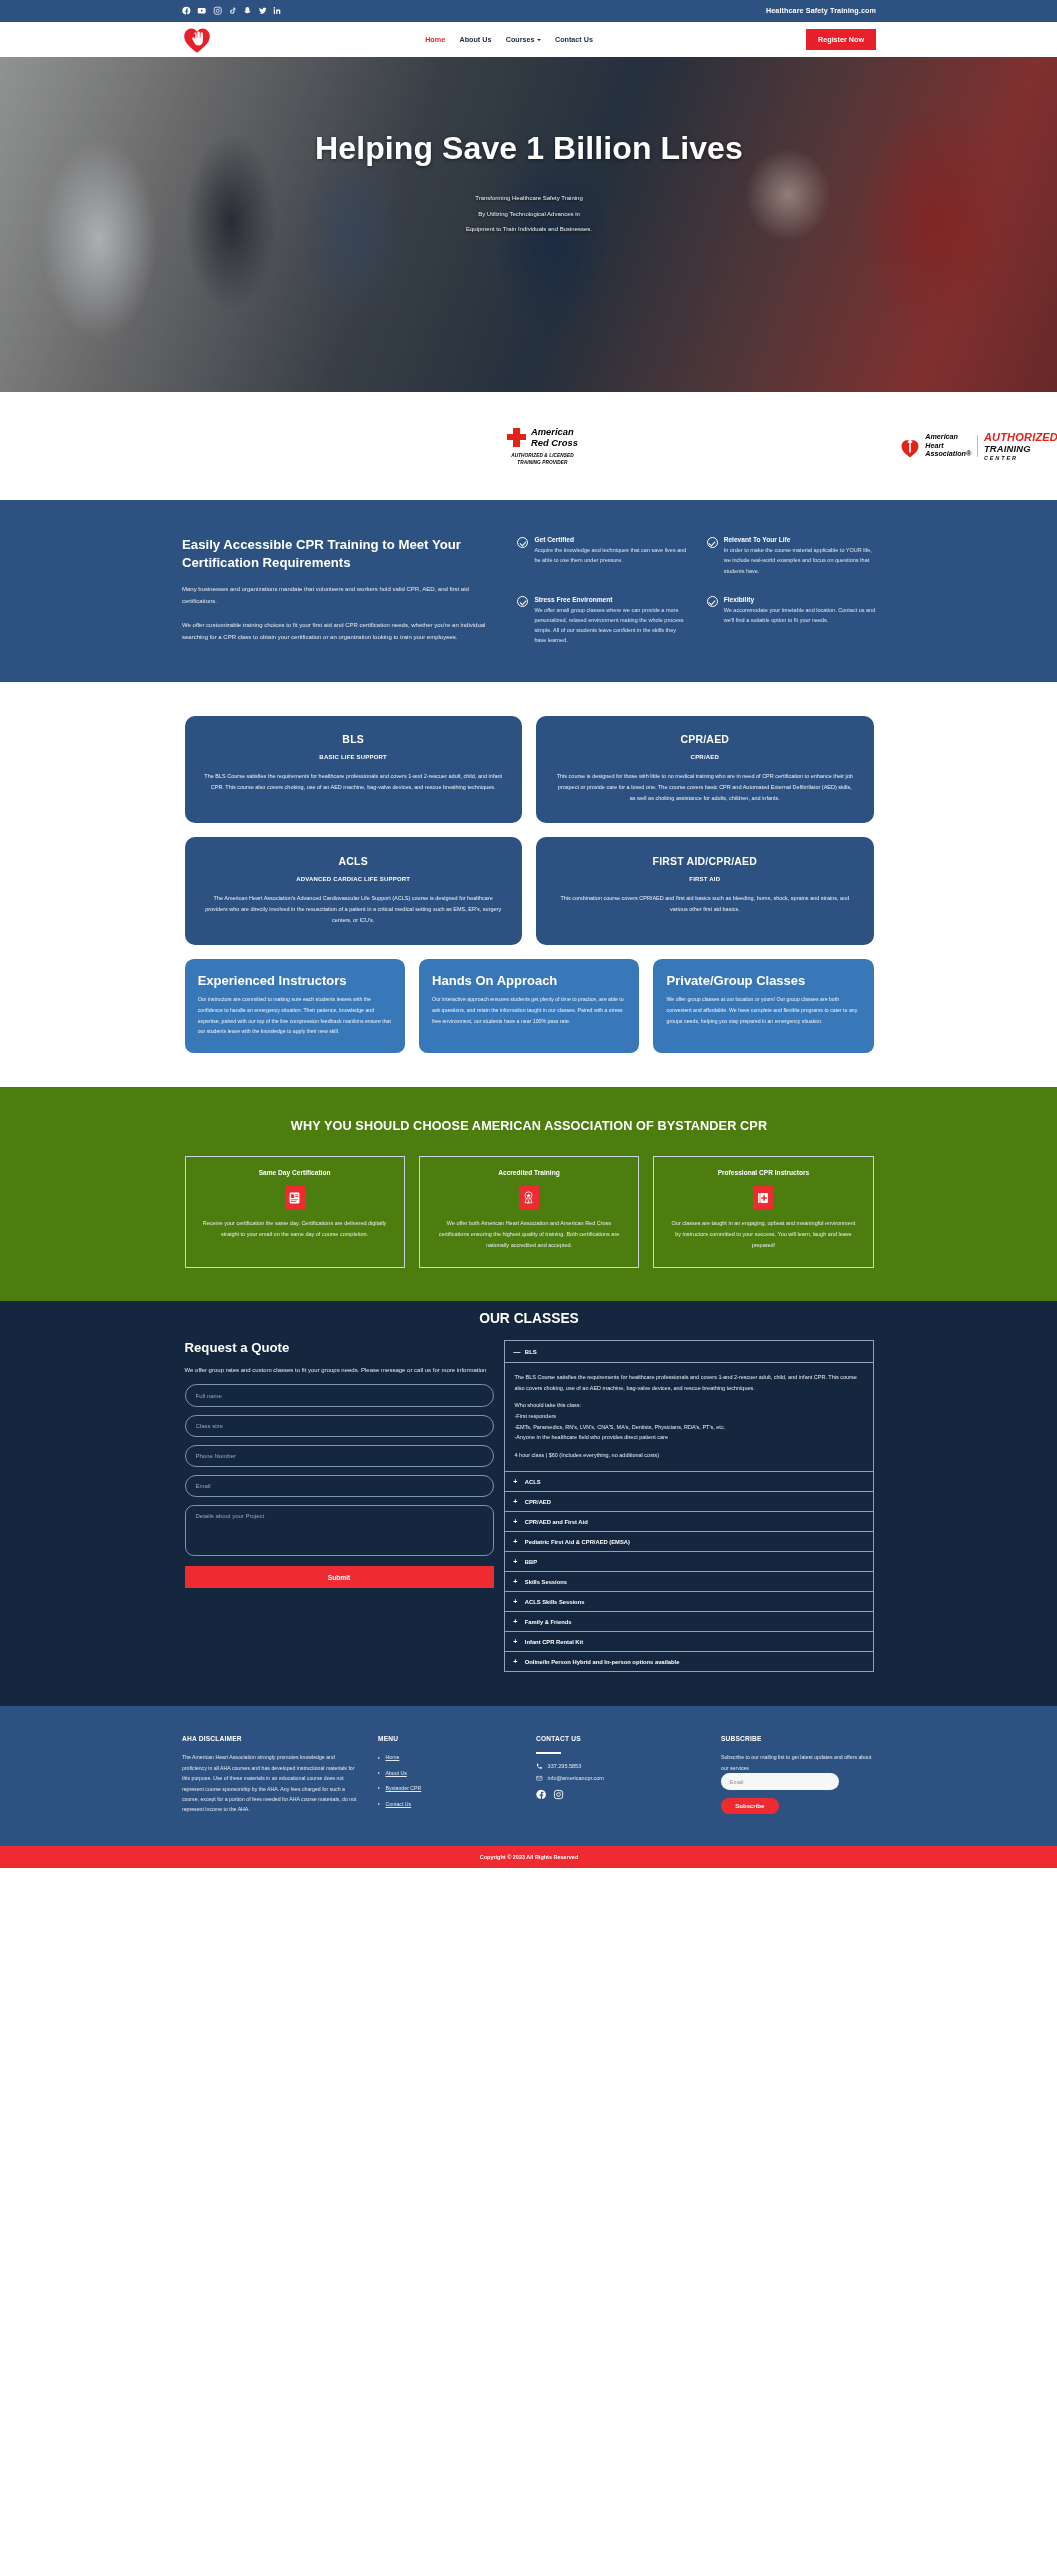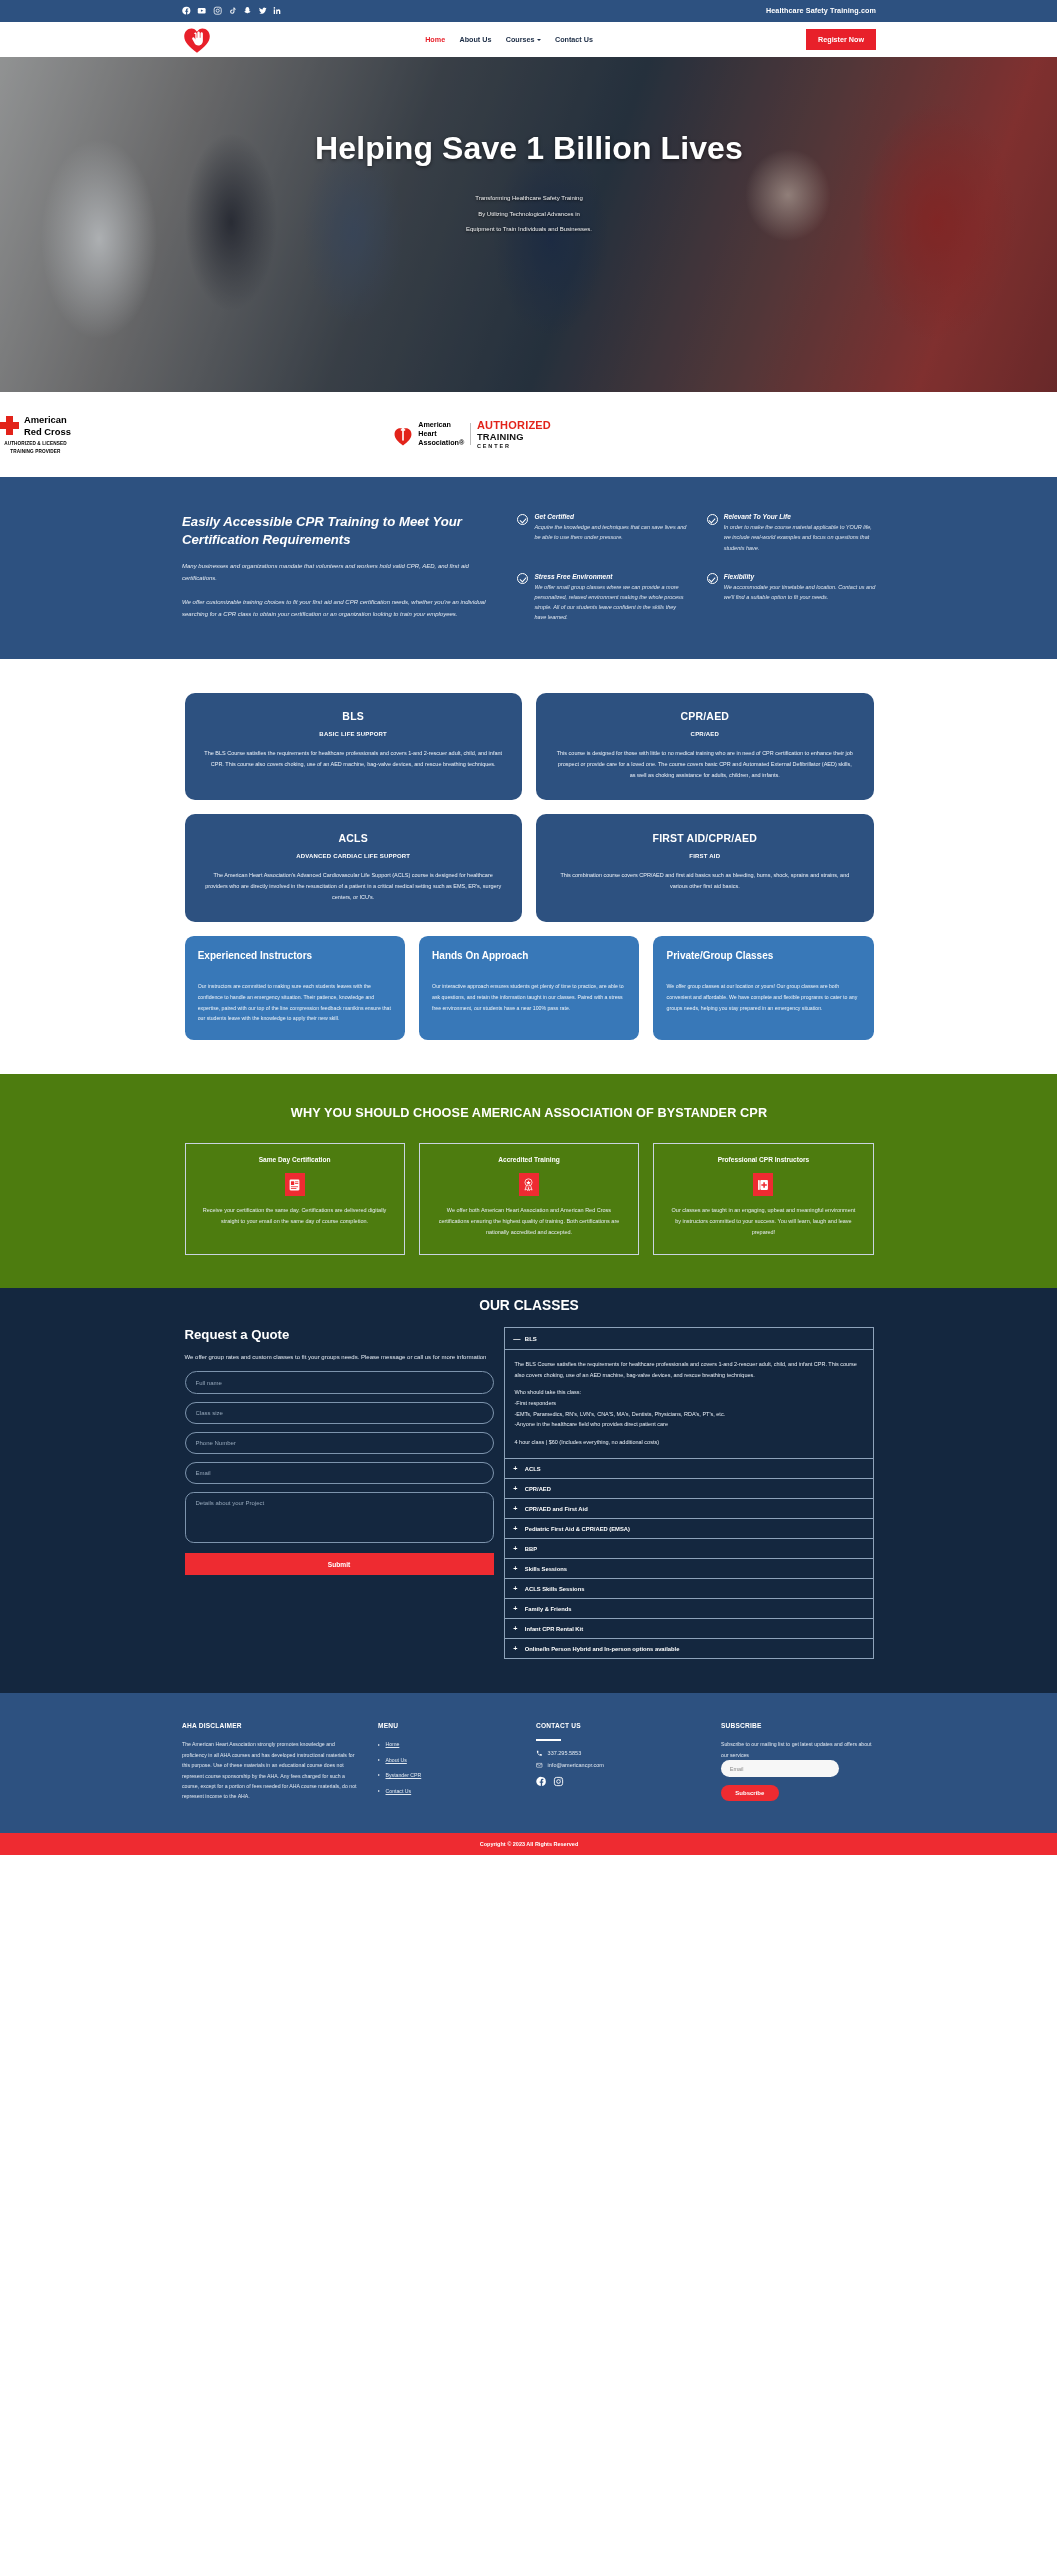--- a/index.html
+++ b/index.html
@@ -79,22 +79,22 @@
     text-shadow: 0 1.1px 3.9px rgba(0,0,0,.55);
   }
   .hero-sub { margin-top: 24px; }
   .hero-sub p {
     color: #f2f2f2; font-size: 6px; line-height: 2.6;
     text-shadow: 0 0.6px 2.2px rgba(0,0,0,.7);
   }
 
   
   .partners {
-    background: #fff; height: 85px;
-    display: flex; align-items: center; justify-content: flex-start;
+    background: #fff; height: 108px;
+    display: flex; align-items: center; justify-content: flex-end; font-style: italic;
   }
   .partners-inner {
     width: 551px; display: flex; align-items: center; justify-content: space-between;
   }
   .arc-logo { display: flex; flex-direction: column; align-items: center; }
   .arc-top { display: flex; align-items: center; gap: 5px; }
   .arc-cross { position: relative; width: 19px; height: 19px; }
   .arc-cross::before, .arc-cross::after {
     content: ""; position: absolute; background: #e2231a;
   }
@@ -108,21 +108,21 @@
   .aha-logo { display: flex; align-items: center; gap: 6px; }
   .aha-heart { width: 18px; height: 22.6px; }
   .aha-words { font-size: 7.2px; font-weight: bold; line-height: 1.24; color: #000; }
   .aha-div { width: 0.6px; height: 22px; background: #bcbcbc; }
   .atc { line-height: 1.16; }
   .atc-1 { color: #e2231a; font-size: 11px; font-weight: bold; letter-spacing: 0.2px; }
   .atc-2 { color: #111; font-size: 9.4px; font-weight: bold; letter-spacing: 0.2px; }
   .atc-3 { color: #111; font-size: 5.5px; font-weight: bold; letter-spacing: 1.9px; }
 
   
-  .infoband { background: #2d5180; padding: 36px 0 36px; font-style: italic; }
+  .infoband { background: #2d5180; padding: 36px 0 36px; }
   .infoband-inner { width: 694px; margin: 0 auto; display: flex; gap: 26.4px; }
   .info-left { width: 309px; }
   .info-left h2 {
     color: #fff; font-size: 13.2px; line-height: 1.38; font-weight: bold;
   }
   .info-left p {
     color: #e6ecf3; font-size: 6px; line-height: 1.95; margin-top: 12px;
   }
   .info-right {
     flex: 1; display: grid; grid-template-columns: 1fr 1fr;
@@ -165,21 +165,21 @@
   }
 
   
   .pillars {
     width: 689px; margin: 14.3px auto 0;
     display: grid; grid-template-columns: 1fr 1fr 1fr; gap: 14.3px;
   }
   .pillar {
     background: #3878b8; border-radius: 8.8px; padding: 14.3px 13.2px 16.5px; color: #fff;
   }
-  .pillar h4 { font-size: 10px; font-weight: bold; margin-bottom: 20px; }
+  .pillar h4 { font-size: 13px; font-weight: bold; margin-bottom: 6px; }
   .pillar p { font-size: 5.2px; line-height: 2.05; color: #eef4fa; }
 
   
   .why { background: #4d7c0f; padding: 30px 4px 33px; }
   .why h2 {
     color: #fff; text-align: center; font-size: 12.7px; font-weight: bold;
     line-height: 1.55; letter-spacing: 0.1px; margin-bottom: 19px;
   }
   .why-grid {
     width: 689px; margin: 0 auto;

